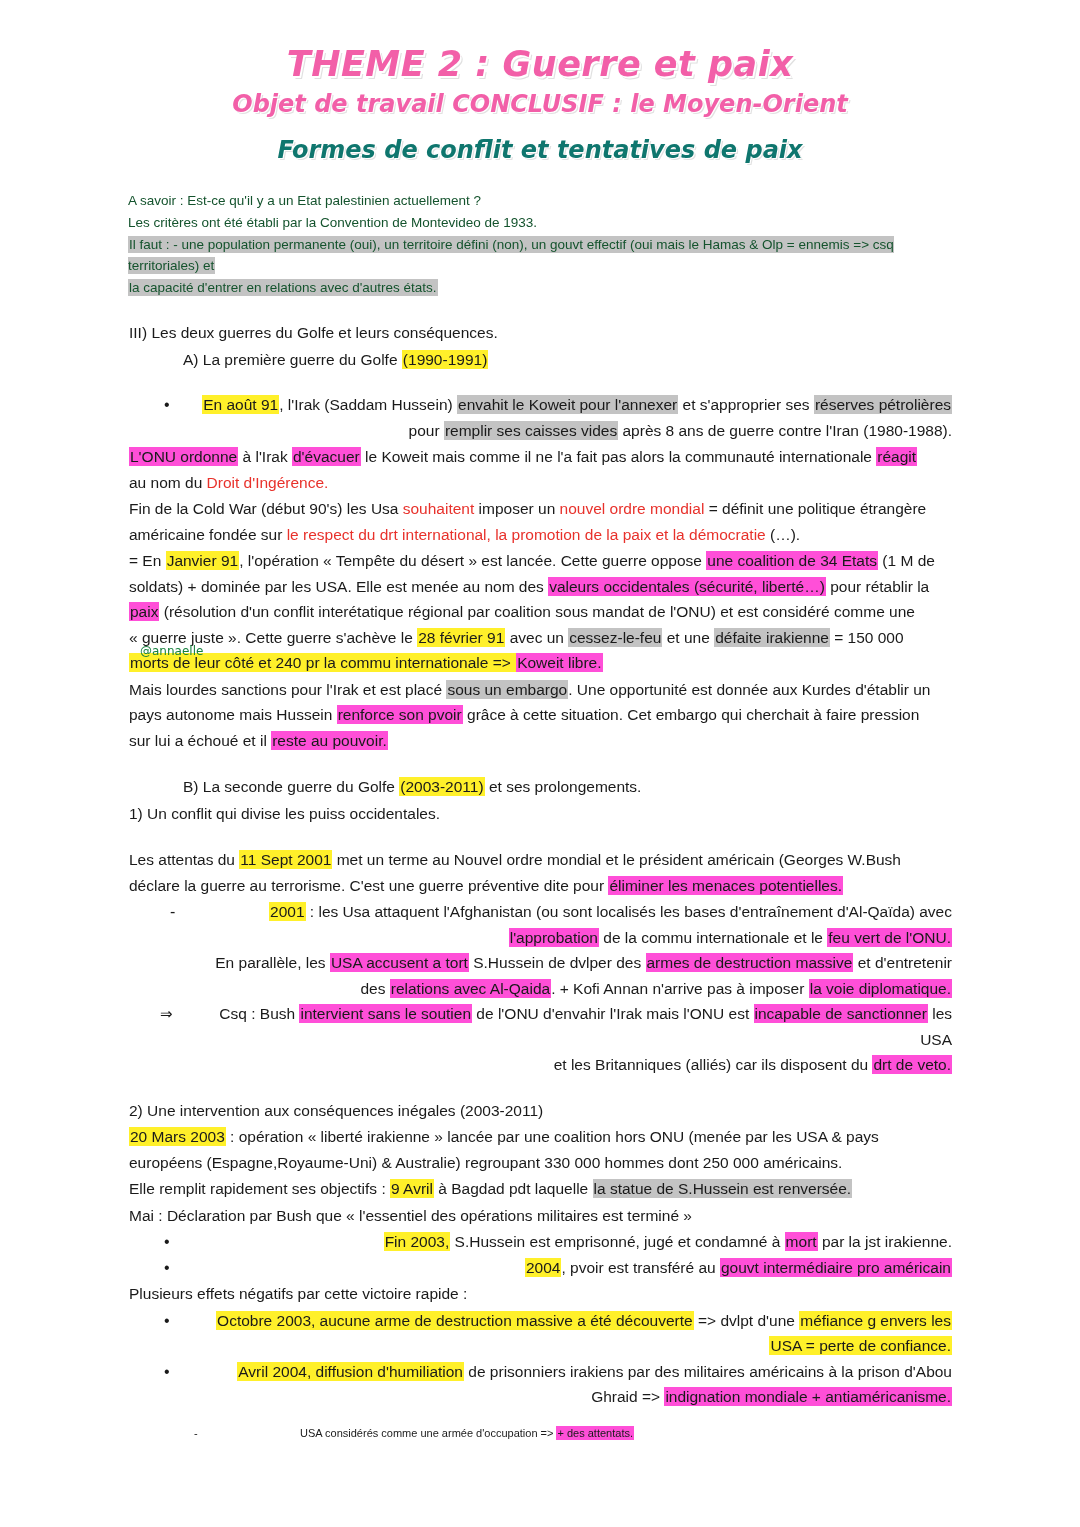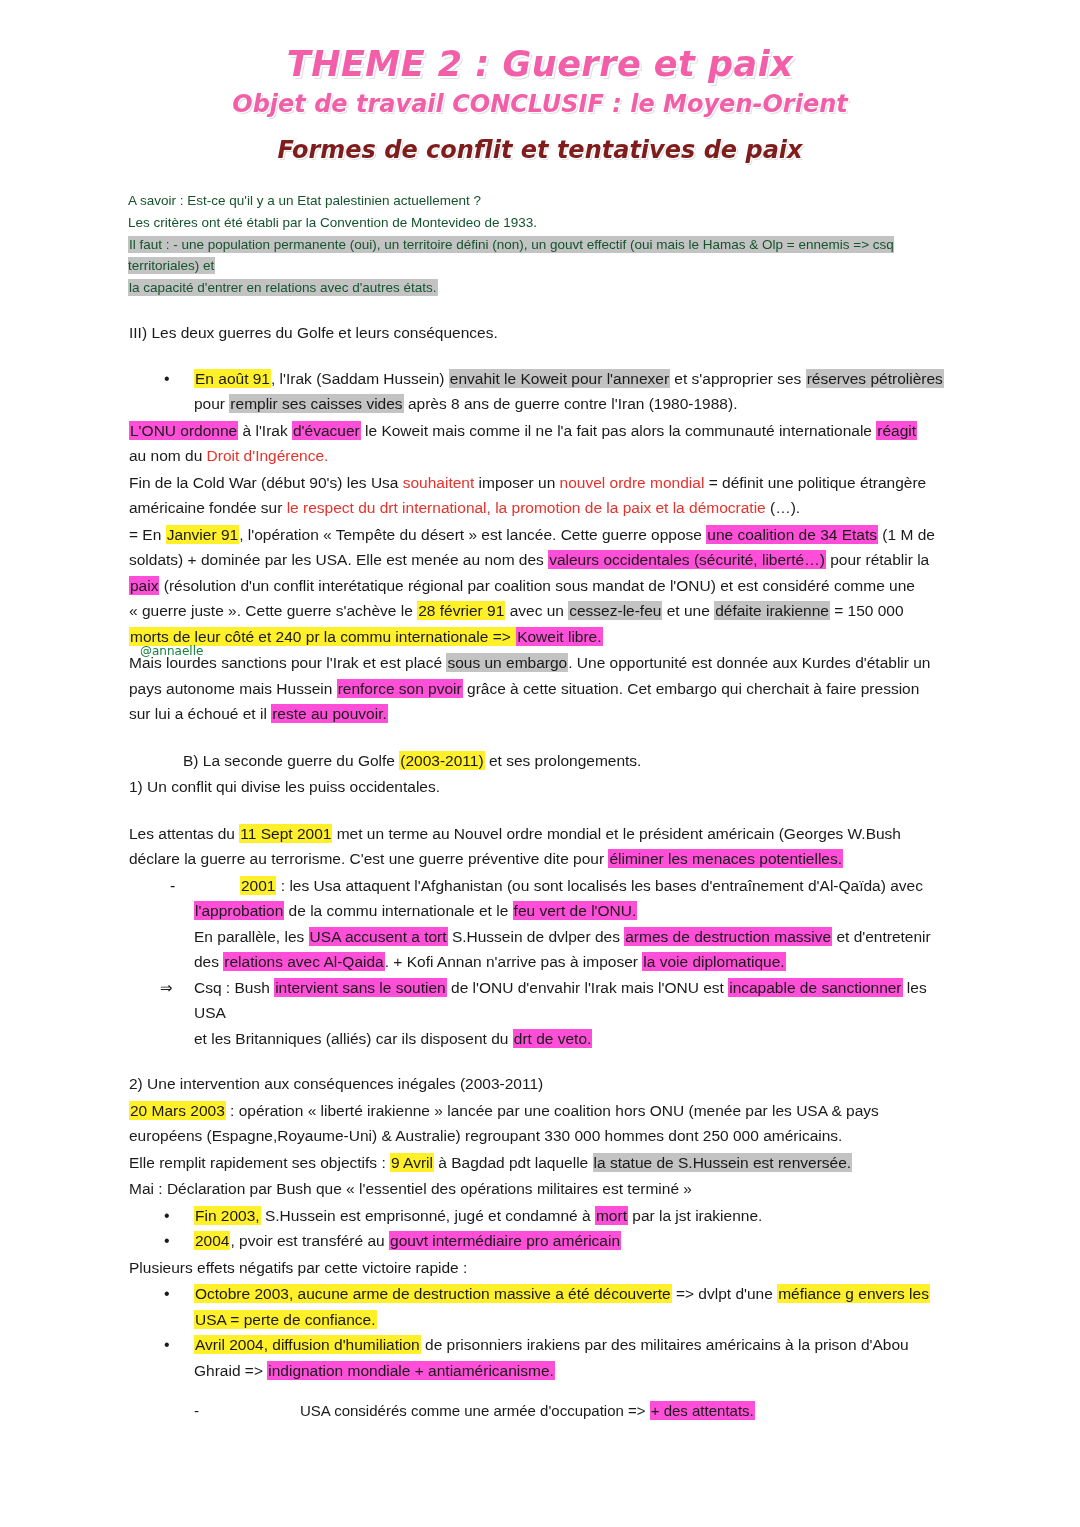--- a/index.html
+++ b/index.html
@@ -43,21 +43,21 @@
     font-size: 24px;
     color: #f25fa8;
     text-shadow: 1px 1px 0 #ffffff, 2px 2px 0 #e2e2e2;
     margin: 6px 0 18px 0;
     font-style: italic;
   }
   .t-sub2 {
     font-family: "DejaVu Sans", sans-serif;
     font-weight: bold;
     font-size: 24px;
-    color: #7f1d1d;
+    color: #0f766e;
     text-shadow: 1px 1px 0 #ffffff, 2px 2px 0 #e2e2e2;
     margin: 2px 0 0 0;
     font-style: italic;
   }
 
   
   .small-note {
     font-size: 13.5px;
     line-height: 21px;
     color: #14532d;
@@ -71,20 +71,21 @@
     margin: 1px;
   }
   .gap { height: 19px; }
 
   .indent1 { padding-left: 54px; }
 
   ul.bul {
     list-style: none;
     margin: 0;
     padding: 0;
+    text-align: right;
   }
   ul.bul > li {
     position: relative;
     padding-left: 66px;
     font-size: 15.5px;
     line-height: 25.5px;
     margin: 0;
   }
   ul.bul > li::before {
     content: "\2022";
@@ -98,21 +99,21 @@
     font-size: 15px;
     left: 32px;
   }
   ul.bul > li.dash::before {
     content: "-";
     left: 42px;
   }
   .sub-dash {
     position: relative;
     padding-left: 122px;
-    font-size: 15px;
+    font-size: 11px;
     line-height: 25.5px;
   }
   .sub-dash::before {
     content: "-";
     position: absolute;
     left: 66px;
   }
 
   
   .hy { background: #fff02a; padding: 1px 1px; }
@@ -142,20 +143,23 @@
   </div>
 
   <div class="small-note">
     <p>A savoir : Est-ce qu'il y a un Etat palestinien actuellement ?</p>
     <p>Les critères ont été établi par la Convention de Montevideo de 1933.</p>
     <p><span class="hg">Il faut : - une population permanente (oui), un territoire défini (non), un gouvt effectif (oui mais le Hamas &amp; Olp = ennemis =&gt; csq  territoriales) et</span></p>
     <p><span class="hg">la capacité d'entrer en relations avec d'autres états.</span></p>
   </div>
 
   <p class="line">III) Les deux guerres du Golfe et leurs conséquences.</p>
+  <p class="line indent1">
+    <span>A) La première guerre du Golfe </span><span class="hy">(1990-1991)</span>
+  </p>
 
   <div class="gap"></div>
 
   <ul class="bul">
     <li>
       <span class="hy">En août 91</span><span>, l'Irak (Saddam Hussein) </span><span class="hg">envahit le Koweit pour l'annexer</span><span> et s'approprier ses </span><span class="hg">réserves pétrolières</span><br>
       <span>pour </span><span class="hg">remplir ses caisses vides</span><span> après 8 ans de guerre contre l'Iran (1980-1988).</span>
     </li>
   </ul>
 

